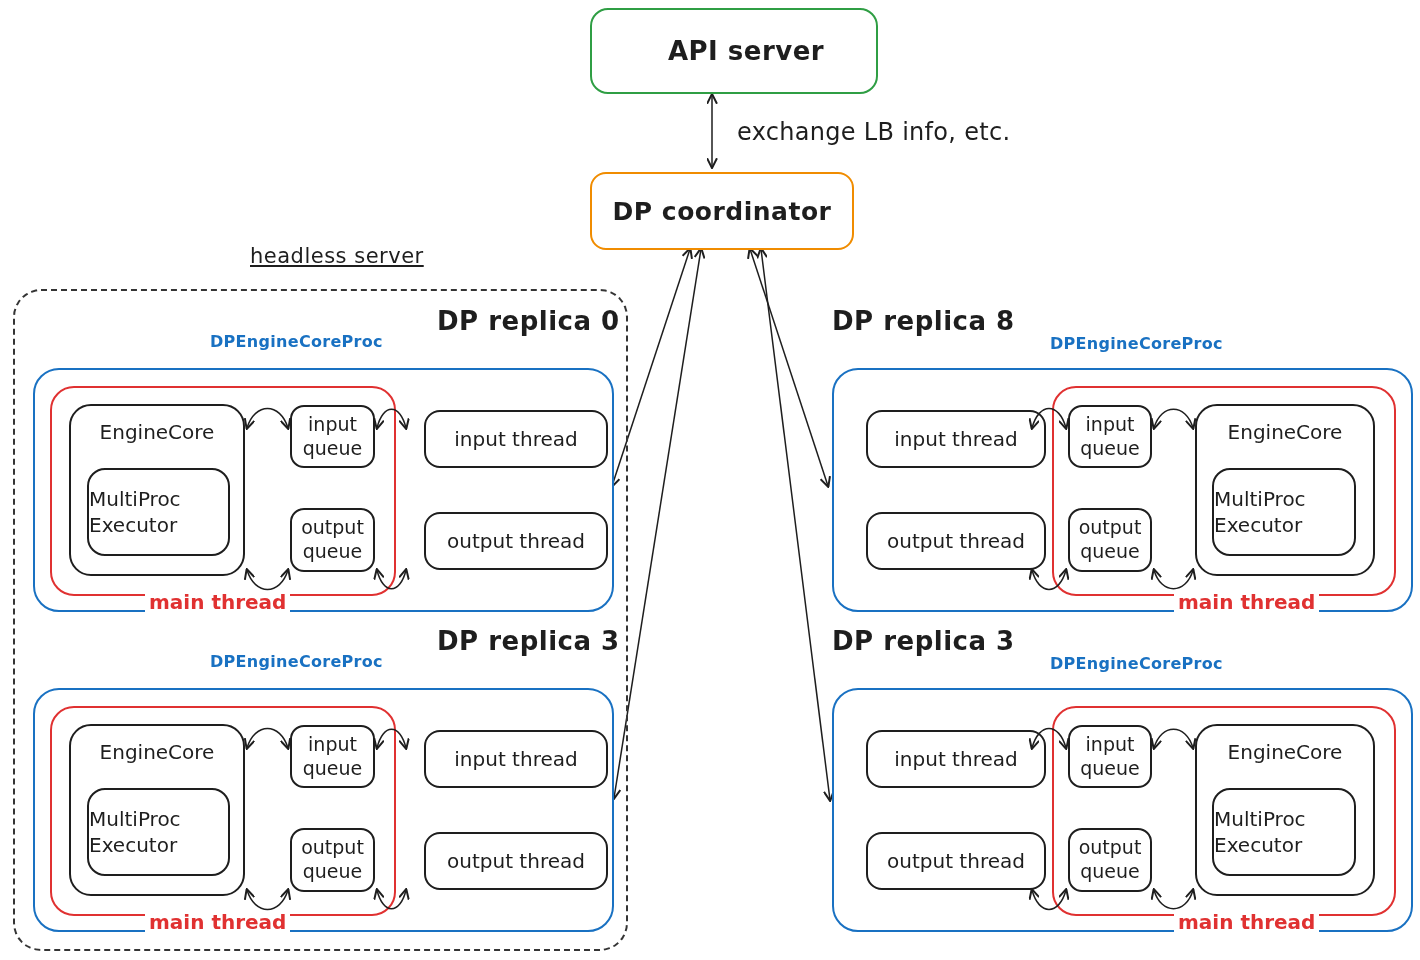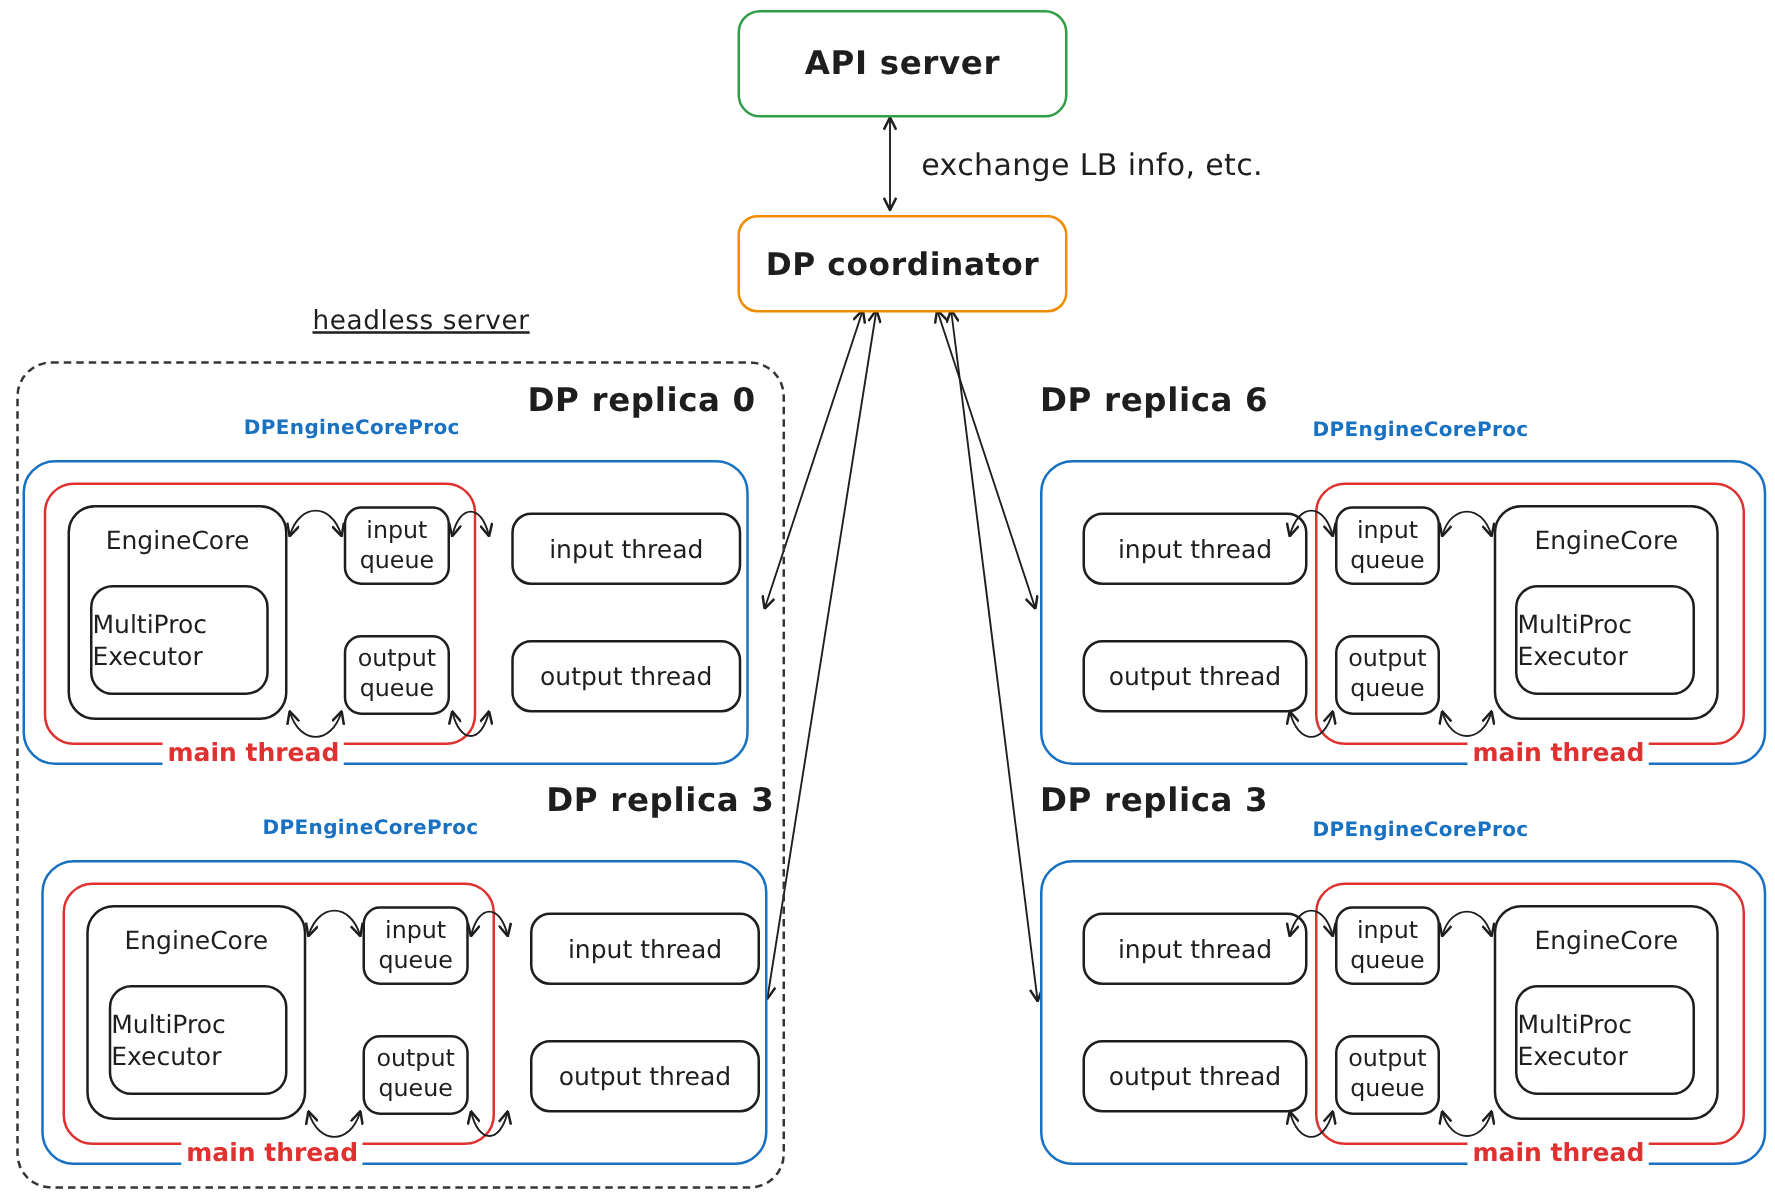--- a/index.html
+++ b/index.html
@@ -8,21 +8,21 @@
   html,body{margin:0;padding:0;background:var(--bg);}
   body{font-family:"DejaVu Sans","Liberation Sans",sans-serif;color:var(--ink);}
   #canvas{position:relative;width:1420px;height:960px;background:var(--bg);overflow:hidden;}
   svg{position:absolute;left:0;top:0;pointer-events:none;}
   .arrow{stroke:var(--ink);stroke-width:1.5;fill:none;}
   .ah-path{stroke:var(--ink);stroke-width:1.8;fill:none;}
 
   
   .node{position:absolute;display:flex;align-items:center;justify-content:center;
         background:var(--bg);border:2.4px solid var(--ink);border-radius:18px;}
-  .node-api{left:590px;top:8px;width:260px;height:82px;border-color:var(--green);font-size:26px;font-weight:600;letter-spacing:.5px;}
+  .node-api{left:590px;top:8px;width:260px;height:82px;border-color:var(--green);font-size:26px;font-weight:600;letter-spacing:.5px;padding-left:24px;}
   .node-coord{left:590px;top:172px;width:260px;height:74px;border-color:var(--orange);border-radius:16px;font-size:25px;font-weight:600;letter-spacing:.5px;}
 
   .note{position:absolute;left:737px;top:118px;font-size:24px;letter-spacing:.3px;}
   .headless-label{position:absolute;left:250px;top:244px;font-size:21px;letter-spacing:.5px;text-decoration:underline;}
   .dashed-box{position:absolute;left:13px;top:289px;width:611px;height:658px;
               border:2px dashed #343434;border-radius:28px;}
 
   
   .replica{position:absolute;width:577px;height:302px;}
   .replica .title{position:absolute;top:0;font-size:26px;font-weight:600;letter-spacing:.5px;white-space:nowrap;}
@@ -58,21 +58,21 @@
   .layout-right .proc-label{left:218px;top:28px;}
   .layout-right .red-box{left:220px;top:80px;width:340px;height:206px;}
   .layout-right .mt-label{left:342px;top:284px;}
   .layout-right .t-in{left:18px;top:104px;width:180px;height:58px;}
   .layout-right .t-out{left:18px;top:206px;width:180px;height:58px;}
   .layout-right .q-in{left:236px;top:99px;width:84px;height:63px;}
   .layout-right .q-out{left:236px;top:202px;width:84px;height:64px;}
   .layout-right .engine{left:363px;top:98px;width:180px;height:172px;}
   .layout-right .multiproc{left:380px;top:162px;width:144px;height:88px;}
 
-  .pos-r0{left:18px;top:306px;}
+  .pos-r0{left:33px;top:306px;}
   .pos-r1{left:33px;top:626px;}
   .pos-r2{left:832px;top:306px;}
   .pos-r3{left:832px;top:626px;}
 </style>
 </head>
 <body>
 
 <div id="canvas">
 
   <svg width="1420" height="960">
@@ -129,21 +129,21 @@
     <div class="mt-label">main thread</div>
     <svg width="577" height="302">
       <path class="arrow" d="M 214 122 C 222 96, 247 96, 255 122" marker-start="url(#ah)" marker-end="url(#ah)"></path>
       <path class="arrow" d="M 344 122 C 350 97, 367 97, 373 122" marker-start="url(#ah)" marker-end="url(#ah)"></path>
       <path class="arrow" d="M 214 264 C 222 290, 247 290, 255 264" marker-start="url(#ah)" marker-end="url(#ah)"></path>
       <path class="arrow" d="M 344 264 C 350 289, 367 289, 373 264" marker-start="url(#ah)" marker-end="url(#ah)"></path>
     </svg>
   </div>
 
   <div class="replica layout-right pos-r2">
-    <div class="title">DP replica 6</div>
+    <div class="title">DP replica 8</div>
     <div class="proc-label">DPEngineCoreProc</div>
     <div class="blue-box"></div>
     <div class="red-box"></div>
     <div class="bbox thread t-in">input thread</div>
     <div class="bbox thread t-out">output thread</div>
     <div class="bbox queue q-in">input queue</div>
     <div class="bbox queue q-out">output queue</div>
     <div class="bbox engine">EngineCore</div>
     <div class="bbox multiproc">MultiProc Executor</div>
     <div class="mt-label">main thread</div>

